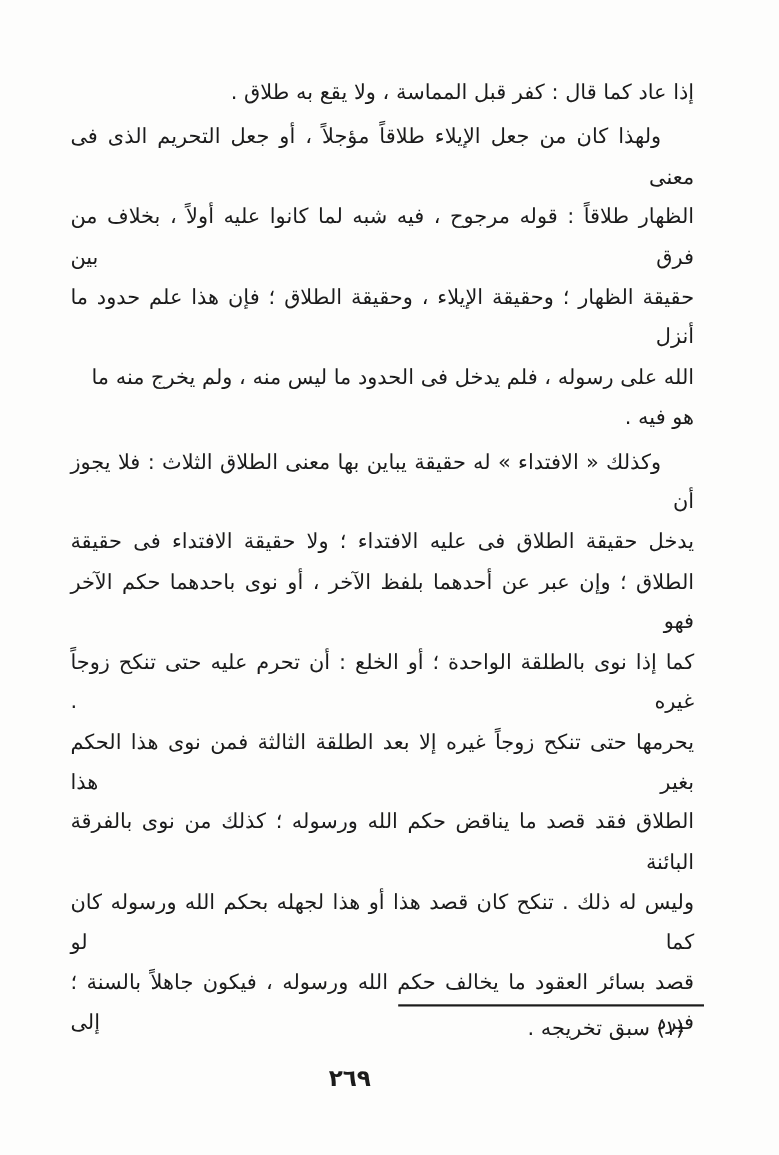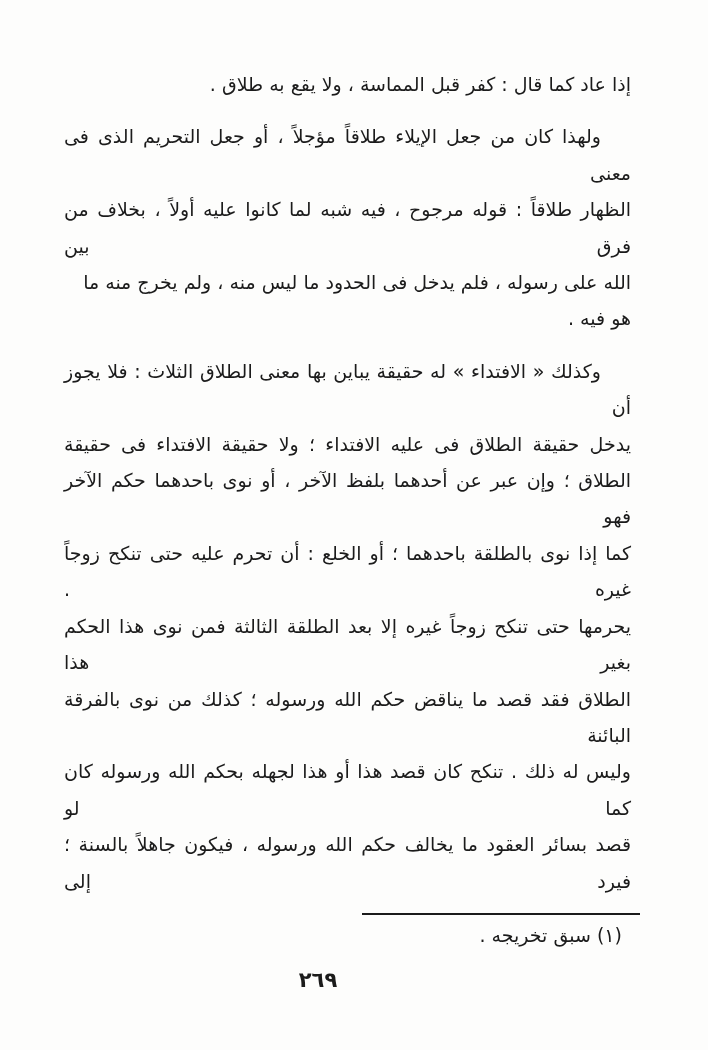--- a/index.html
+++ b/index.html
@@ -31,21 +31,21 @@
   }
   .line{
     white-space:normal;
   }
   .line.j{
     text-align:justify;
     text-align-last:justify;
   }
   .line.indent{
     text-indent:30px;
-    margin-top:16px;
+    margin-top:4px;
   }
   .footnote-rule{
     position:absolute;
     top:913px;
     right:68px;
     width:278px;
     height:2px;
     background:var(--ink);
   }
   .footnote-text{
@@ -70,25 +70,26 @@
 </style>
 </head>
 <body>
 
 <div class="scan-page">
 
   <div class="body-text">
       <div class="line"><span>إذا عاد كما قال : كفر قبل المماسة ، ولا يقع به طلاق .</span></div>
       <div class="line j indent"><span>ولهذا كان من جعل الإيلاء طلاقاً مؤجلاً ، أو جعل التحريم الذى فى معنى</span></div>
       <div class="line j"><span>الظهار طلاقاً : قوله مرجوح ، فيه شبه لما كانوا عليه أولاً ، بخلاف من فرق بين</span></div>
+      <div class="line j"><span>حقيقة الظهار ؛ وحقيقة الإيلاء ، وحقيقة الطلاق ؛ فإن هذا علم حدود ما أنزل</span></div>
       <div class="line"><span>الله على رسوله ، فلم يدخل فى الحدود ما ليس منه ، ولم يخرج منه ما هو فيه .</span></div>
       <div class="line j indent"><span>وكذلك « الافتداء » له حقيقة يباين بها معنى الطلاق الثلاث : فلا يجوز أن</span></div>
       <div class="line j"><span>يدخل حقيقة الطلاق فى عليه الافتداء ؛ ولا حقيقة الافتداء فى حقيقة</span></div>
       <div class="line j"><span>الطلاق ؛ وإن عبر عن أحدهما بلفظ الآخر ، أو نوى باحدهما حكم الآخر فهو</span></div>
-      <div class="line j"><span>كما إذا نوى بالطلقة باحدهما ؛ أو الخلع : أن تحرم عليه حتى تنكح زوجاً غيره .</span></div>
+      <div class="line j"><span>كما إذا نوى بالطلقة الواحدة ؛ أو الخلع : أن تحرم عليه حتى تنكح زوجاً غيره .</span></div>
       <div class="line j"><span>يحرمها حتى تنكح زوجاً غيره إلا بعد الطلقة الثالثة فمن نوى هذا الحكم بغير هذا</span></div>
       <div class="line j"><span>الطلاق فقد قصد ما يناقض حكم الله ورسوله ؛ كذلك من نوى بالفرقة البائنة</span></div>
       <div class="line j"><span>وليس له ذلك . تنكح كان قصد هذا أو هذا لجهله بحكم الله ورسوله كان كما لو</span></div>
       <div class="line j"><span>قصد بسائر العقود ما يخالف حكم الله ورسوله ، فيكون جاهلاً بالسنة ؛ فيرد إلى</span></div>
     </div>
 
   <div class="footnote-rule"></div>
 
   <div class="footnote-text">(١) سبق تخريجه .</div>
 

